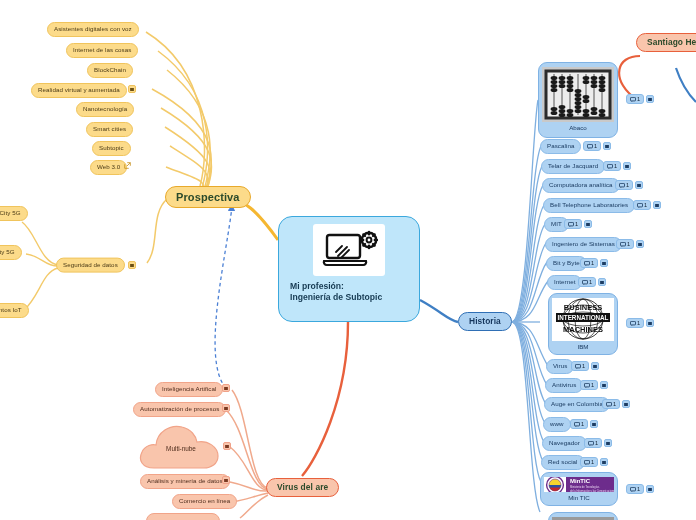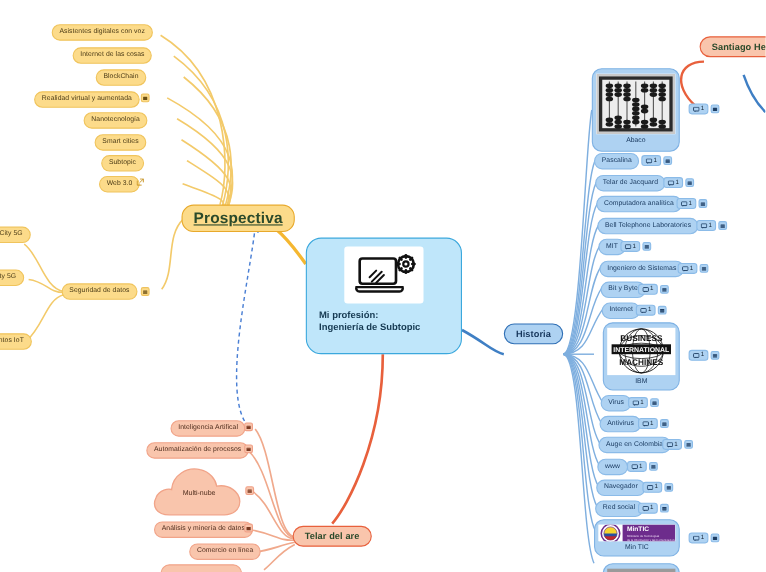--- a/index.html
+++ b/index.html
@@ -68,24 +68,23 @@
     padding-left: 3px;
     white-space: pre-line;
   }
 
   
   .root-yellow {
     background: #fcdb8a;
     border: 1.4px solid #e8a92b;
     color: #2b4a2b;
     font-weight: bold;
-    font-size: 14px;
+    font-size: 11px;
     border-radius: 11px;
     padding: 4px 10px;
-    text-decoration: underline;
   }
   .root-blue {
     background: #aed2f2;
     border: 1.4px solid #2f6fb5;
     color: #16365c;
     font-weight: bold;
     font-size: 8.4px;
     border-radius: 11px;
     padding: 4px 10px;
   }
@@ -346,21 +345,21 @@
     <span>Smart City 5G</span>
   </div>
   <div class="node leaf-yellow" style="left:-24px; top:245px;">
     <span>Mobility 5G</span>
   </div>
   <div class="node leaf-yellow" style="left:-26px; top:303px;">
     <span>Elementos IoT</span>
   </div>
 
   <div class="node root-orange" style="left:266px; top:478px;">
-    <span>Telar del are</span>
+    <span>Virus del are</span>
   </div>
 
   <div class="node leaf-orange" style="left:155px; top:382px;">
     <span>Inteligencia Artifical</span>
   </div>
   <div class="badge" style="left:222px; top:384px;">
     <span class="menu-ic menu-orange">
         <i></i>
         <i></i>
         <i></i>
@@ -403,21 +402,21 @@
         <i></i>
       </span>
   </div>
 
   <div class="node leaf-orange" style="left:172px; top:494px;">
     <span>Comercio en línea</span>
   </div>
 
   <div class="node leaf-orange" style="left:146px; top:513px; width:74px; height:16px;"></div>
 
-  <div class="node root-blue" style="left:458px; top:294px;">
+  <div class="node root-blue" style="left:458px; top:312px;">
     <span>Historia</span>
   </div>
 
   <div class="card-blue" style="left:538px; top:62px; width:80px; height:76px;">
     <div class="card-pic" style="width:72px;height:55px;">
       <svg width="72" height="55" viewBox="0 0 72 55">
         <rect x="0" y="0" width="72" height="55" fill="#c9c9c9"></rect>
         <rect x="4" y="4" width="64" height="47" fill="#ededed" stroke="#2b2b2b" stroke-width="3"></rect>
         <g stroke="#555" stroke-width="1">
           <path d="M12 7 v41"></path>

